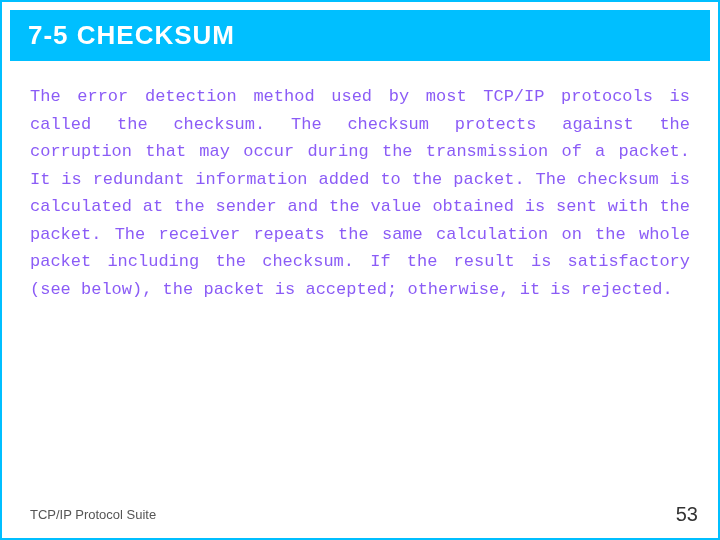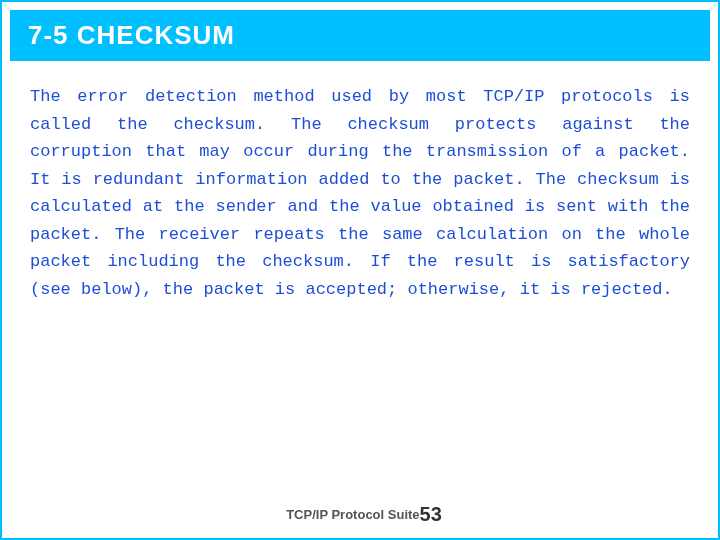--- a/index.html
+++ b/index.html
@@ -39,34 +39,33 @@
       letter-spacing: 1px;
     }
 
     .content-area {
       padding: 22px 28px 10px 28px;
     }
 
     .body-text {
       font-size: 17px;
       line-height: 1.62;
-      color: #1d4ed8;
+      color: #8b5cf6;
       font-family: 'Courier New', Courier, monospace;
       text-align: justify;
     }
 
     .footer {
       position: absolute;
       bottom: 12px;
       left: 28px;
       right: 20px;
       display: flex;
-      justify-content: center;
+      justify-content: space-between;
       align-items: center;
-      font-weight: bold;
     }
 
     .footer-label {
       font-size: 13px;
       color: #555555;
       font-family: Arial, sans-serif;
     }
 
     .footer-page {
       font-size: 20px;

